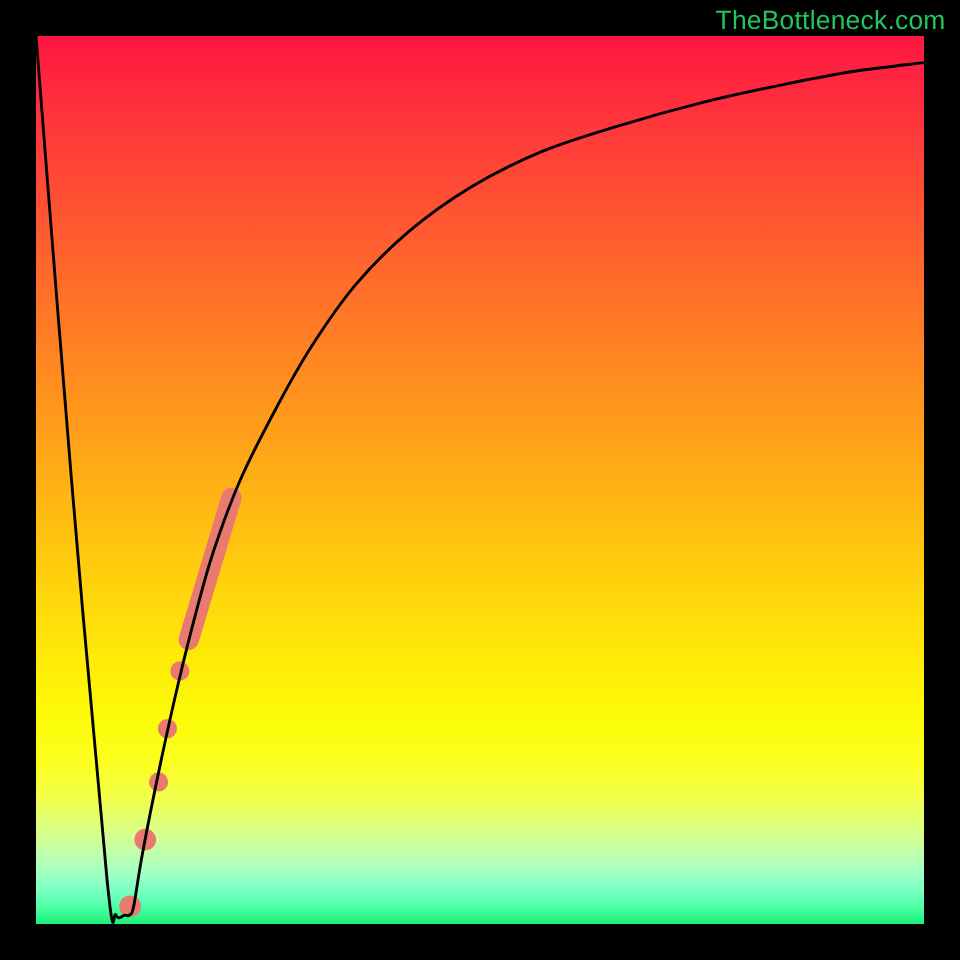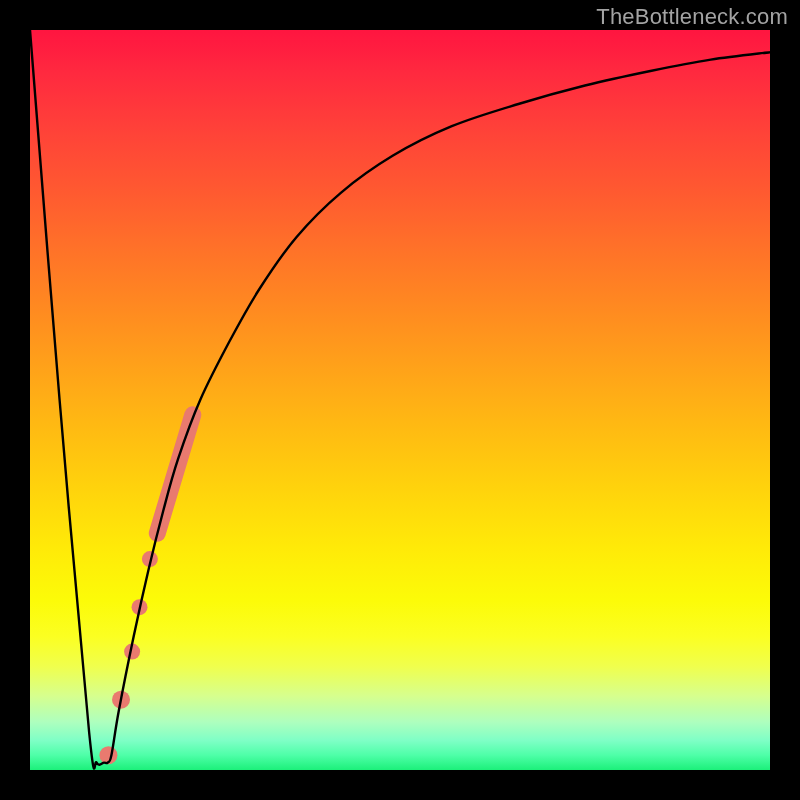--- a/index.html
+++ b/index.html
@@ -48,21 +48,21 @@
       #aeffbe 93.5%,
       #7fffc6 96%,
       #4effa8 98%,
       #1cf07a 100%
     );
   }
   .watermark {
     position: absolute;
     top: 4px;
     right: 12px;
-    color: #a3a3a3;
+    color: #22c55e;
     font-size: 22px;
     font-weight: 400;
     letter-spacing: 0.2px;
     user-select: none;
   }
   svg.curve {
     position: absolute;
     inset: 0;
   }
 </style>

